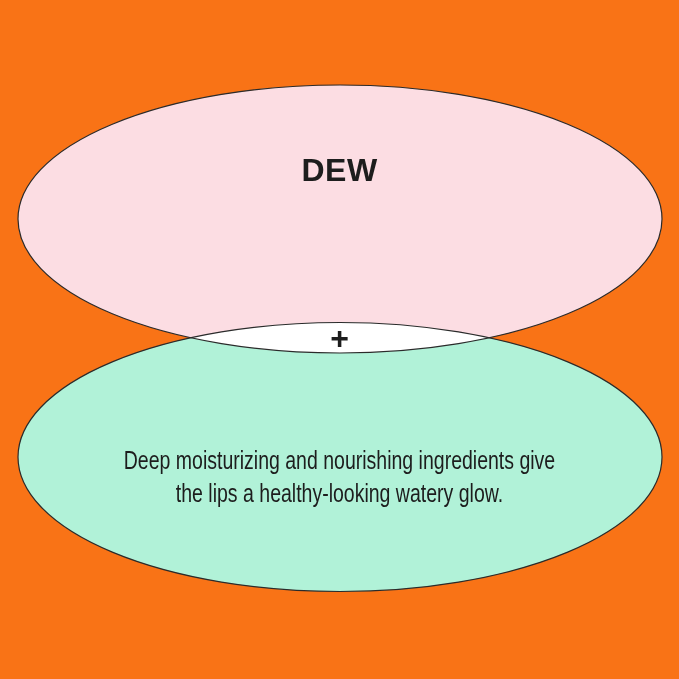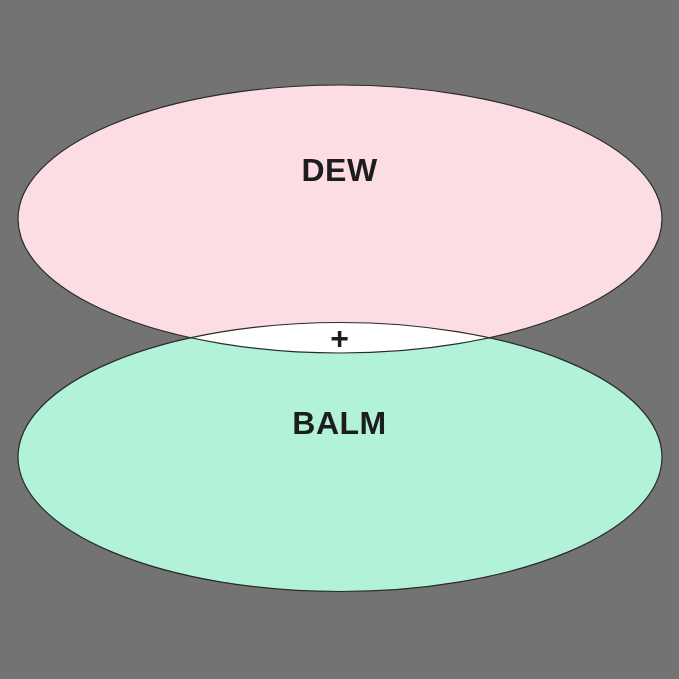--- a/index.html
+++ b/index.html
@@ -4,21 +4,21 @@
 <style>
   html, body {
     margin: 0;
     padding: 0;
     background: #ffffff;
   }
   .canvas {
     position: relative;
     width: 679px;
     height: 679px;
-    background: #737373;
+    background: #f97316;
     overflow: hidden;
     font-family: "Liberation Sans", "DejaVu Sans", sans-serif;
     color: #1d1d1d;
   }
   .graphic {
     position: absolute;
     left: 0;
     top: 0;
   }
   .text-block {
@@ -69,16 +69,19 @@
 
     <ellipse cx="340" cy="219" rx="322" ry="134" fill="none" stroke-width="1.2" stroke="#2b2b2b"></ellipse>
     <ellipse cx="340" cy="457" rx="322" ry="134.5" fill="none" stroke-width="1.2" stroke="#2b2b2b"></ellipse>
   </svg>
 
   <div id="dew-title" class="text-block ellipse-title">DEW</div>
 
 
   <div id="plus" class="text-block">+</div>
 
-  <div id="balm-title" class="text-block ellipse-title">BALM</div>
 
+  <div id="balm-body" class="text-block">
+    <div class="ellipse-line">Deep moisturizing and nourishing ingredients give</div>
+    <div class="ellipse-line">the lips a healthy-looking watery glow.</div>
+  </div>
 
 </div>
 
 </body></html>

